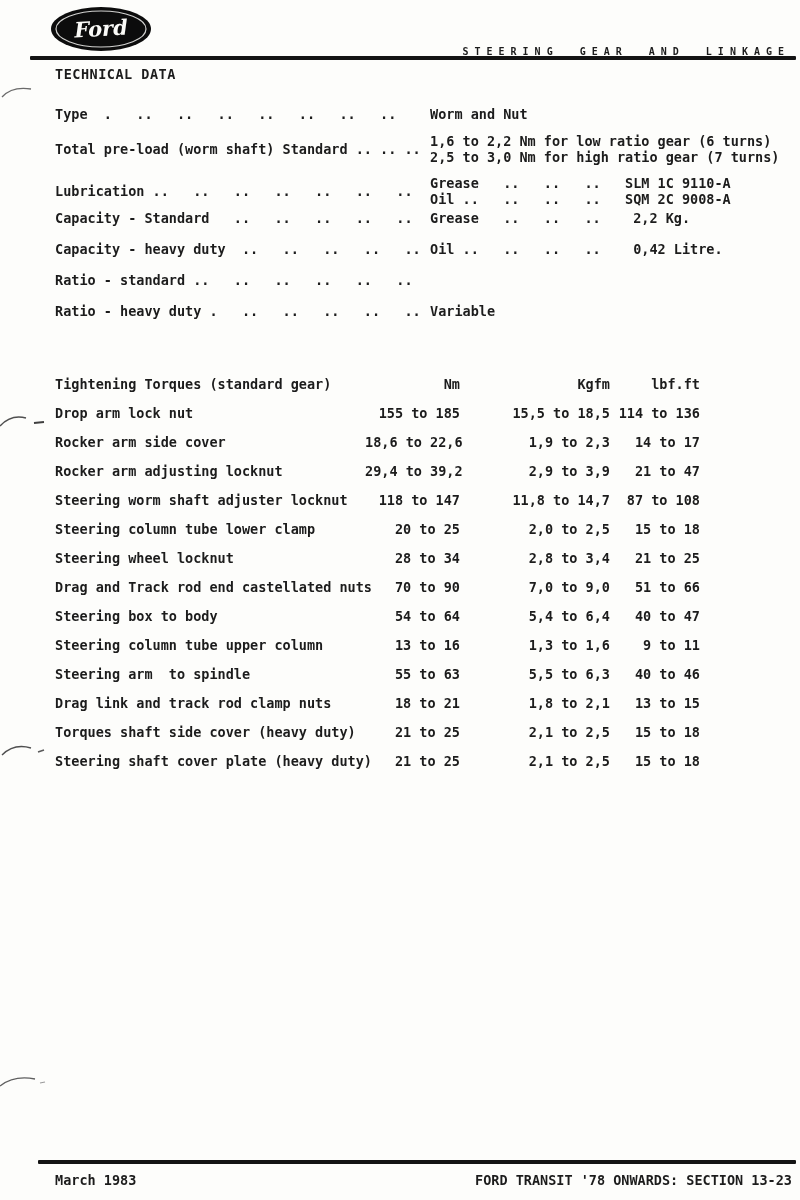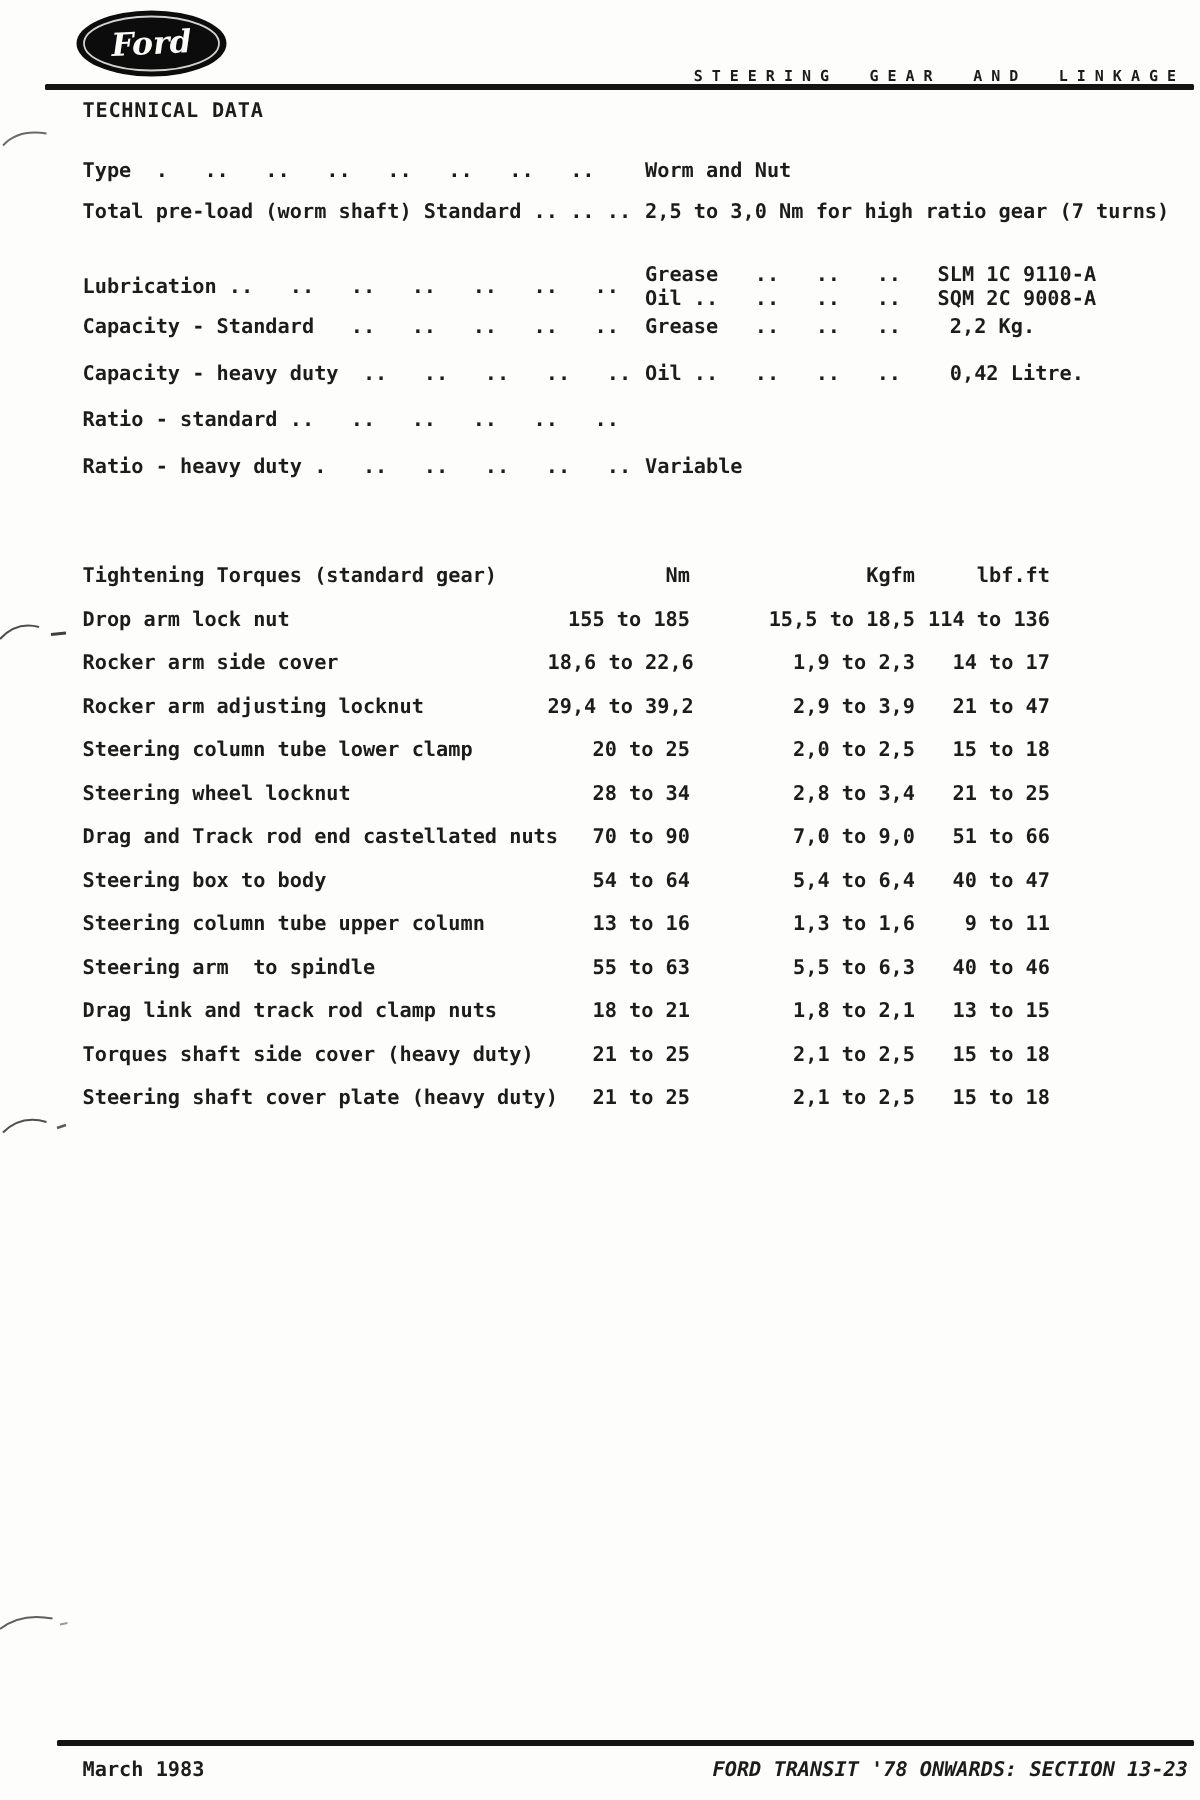--- a/index.html
+++ b/index.html
@@ -30,21 +30,21 @@
   .spec-row:nth-of-type(6){top:272px;flex-direction:column;}
   .spec-row:nth-of-type(7){top:303px;}
   
   .torque{position:absolute;left:55px;top:376px;width:700px;}
   .t-grid{display:grid;grid-template-columns:310px 95px 150px 90px;height:29px;align-items:start;}
   .t-name{white-space:pre;}
   .t-num{text-align:right;white-space:pre;}
   .t-kgfm{padding-left:14px;}
   
   .footer-left{position:absolute;left:55px;top:1172px;}
-  .footer-right{position:absolute;right:8px;top:1172px;font-style:italic;}
+  .footer-right{position:absolute;right:8px;top:1172px;}
   .pen-mark{position:absolute;left:0;}
   .pen-mark svg{display:block;}
 </style>
 </head>
 <body>
 
 <div class="page">
 
   <div class="logo">
     <svg width="102" height="46" viewBox="0 0 102 46">
@@ -59,21 +59,21 @@
   <div class="section-title">TECHNICAL DATA</div>
 
   <div id="specs">
   <div class="spec-row">
     <span class="spec-label">Type  .   ..   ..   ..   ..   ..   ..   ..</span>
     <span class="spec-value"><span class="vline">Worm and Nut</span></span>
   </div>
 
   <div class="spec-row">
     <span class="spec-label">Total pre-load (worm shaft) Standard .. .. ..</span>
-    <span class="spec-value"><span class="vline">2,5 to 3,0 Nm for high ratio gear (7 turns)</span></span>
+    <span class="spec-value"><span class="vline">1,6 to 2,2 Nm for low ratio gear (6 turns)</span><span class="vline">2,5 to 3,0 Nm for high ratio gear (7 turns)</span></span>
   </div>
 
   <div class="spec-row">
     <span class="spec-label">Lubrication ..   ..   ..   ..   ..   ..   ..</span>
     <span class="spec-value"><span class="vline">Grease   ..   ..   ..   SLM 1C 9110-A</span><span class="vline">Oil ..   ..   ..   ..   SQM 2C 9008-A</span></span>
   </div>
 
   <div class="spec-row">
     <span class="spec-label">Capacity - Standard   ..   ..   ..   ..   ..</span>
     <span class="spec-value"><span class="vline">Grease   ..   ..   ..    2,2 Kg.</span></span>
@@ -116,20 +116,26 @@
     <span class="t-num">14 to 17</span>
   </div>
 
   <div class="t-grid">
     <span class="t-name">Rocker arm adjusting locknut</span>
     <span class="t-num">29,4 to 39,2</span>
     <span class="t-num t-kgfm">2,9 to 3,9</span>
     <span class="t-num">21 to 47</span>
   </div>
 
+  <div class="t-grid">
+    <span class="t-name">Steering worm shaft adjuster locknut</span>
+    <span class="t-num">118 to 147</span>
+    <span class="t-num t-kgfm">11,8 to 14,7</span>
+    <span class="t-num">87 to 108</span>
+  </div>
 
   <div class="t-grid">
     <span class="t-name">Steering column tube lower clamp</span>
     <span class="t-num">20 to 25</span>
     <span class="t-num t-kgfm">2,0 to 2,5</span>
     <span class="t-num">15 to 18</span>
   </div>
 
   <div class="t-grid">
     <span class="t-name">Steering wheel locknut</span>

